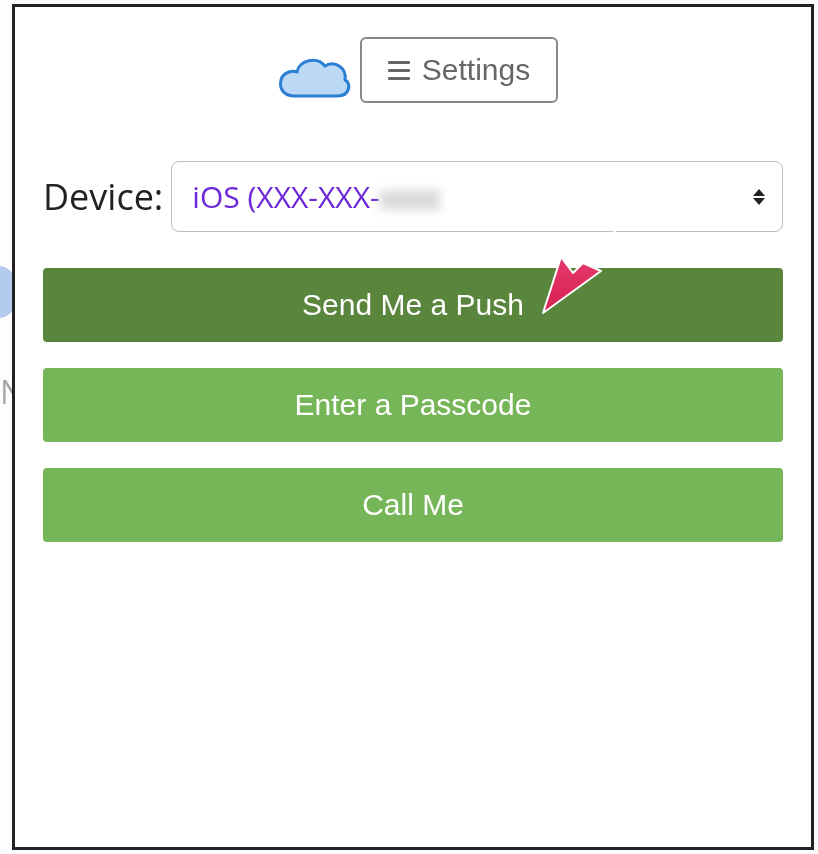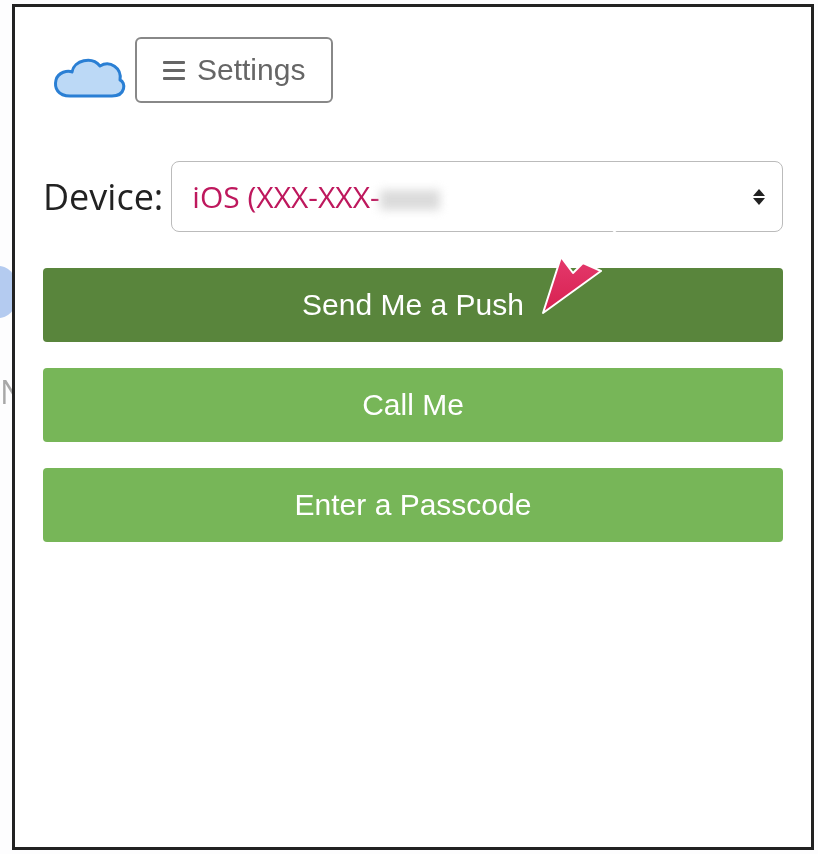--- a/index.html
+++ b/index.html
@@ -19,21 +19,21 @@
       top: 4px;
       left: 12px;
       right: 4px;
       bottom: 4px;
       border: 3px solid #222;
       background: #fff;
       padding: 30px 28px;
     }
     .header {
       display: flex;
-      justify-content: flex-start;
+      justify-content: center;
       align-items: flex-start;
       margin-bottom: 42px;
     }
     .logo-box {
       width: 92px;
       height: 82px;
       background: #fff;
       display: flex;
       align-items: center;
       justify-content: center;
@@ -73,21 +73,21 @@
       color: #222;
       font-weight: 400;
     }
     .device-select-wrap {
       position: relative;
       flex: 1;
     }
     .device-select {
       width: 100%;
       font-size: 30px;
-      color: #be185d;
+      color: #6d28d9;
       padding: 14px 50px 14px 20px;
       border: 1px solid #bbb;
       border-radius: 8px;
       background: #fff;
       appearance: none;
       -webkit-appearance: none;
       cursor: pointer;
     }
     .select-arrows {
       position: absolute;
@@ -195,22 +195,22 @@
         <span>iOS (XXX-XXX-</span><span class="masked"></span>
       </div>
       <div class="select-arrows">
         <div class="up"></div>
         <div class="down"></div>
       </div>
     </div>
   </div>
 
   <button class="action-btn btn-push">Send Me a Push</button>
+  <button class="action-btn btn-passcode">Enter a Passcode</button>
   <button class="action-btn btn-call">Call Me</button>
-  <button class="action-btn btn-passcode">Enter a Passcode</button>
 
   <svg class="annotation-arrow" width="140" height="120">
     <defs>
       <linearGradient id="g" x1="0" y1="0" x2="0" y2="1">
         <stop offset="0" stop-color="#ef4d84"></stop>
         <stop offset="1" stop-color="#d7204f"></stop>
       </linearGradient>
     </defs>
     <path d="M120 10 L70 60 L88 68 L30 110 L48 54 L60 70 Z" fill="url(#g)" stroke="#fff" stroke-width="2" stroke-linejoin="round"></path>
   </svg>

